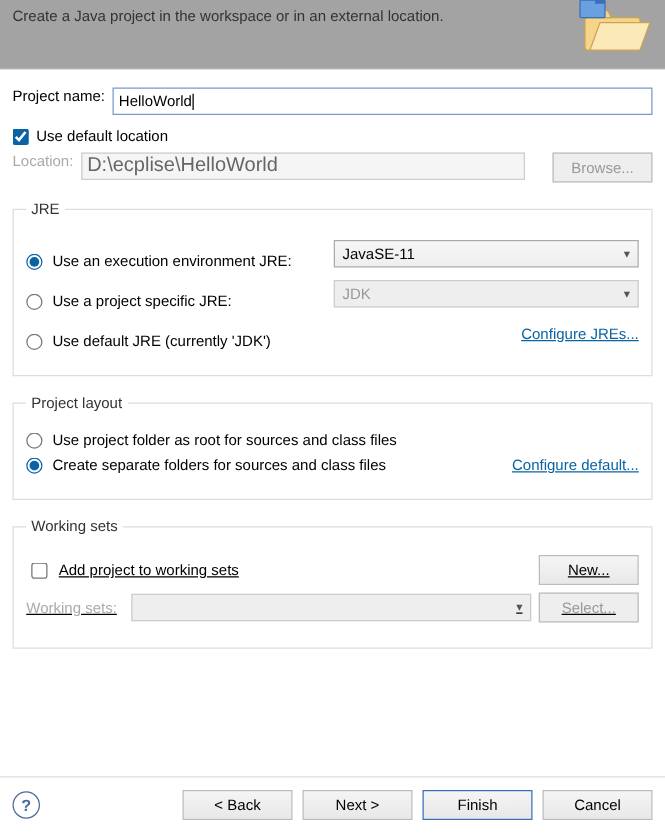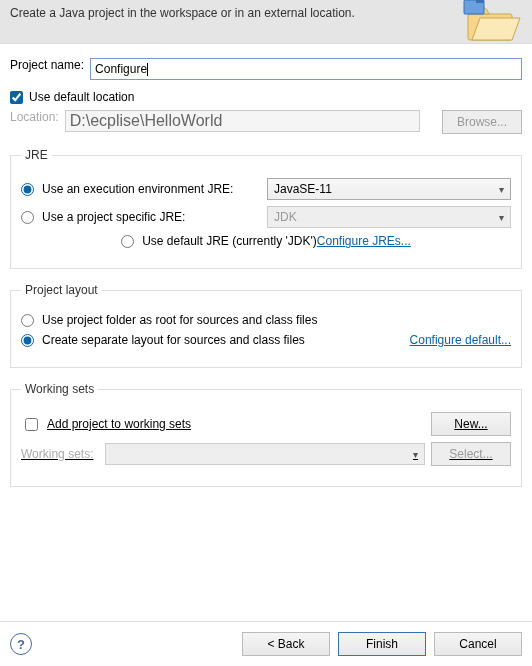--- a/index.html
+++ b/index.html
@@ -8,27 +8,27 @@
     font-family: "Segoe UI", Tahoma, sans-serif;
     font-size: 12px;
     background: #fff;
     color: #000;
     width: 532px;
     height: 666px;
     overflow: hidden;
     position: relative;
   }
   .header {
-    background: #e5e5e5;
+    background: #a3a3a3;
     padding: 4px 10px 12px 10px;
     border-bottom: 1px solid #ddd;
     display: flex;
     justify-content: space-between;
     align-items: flex-start;
-    height: 44px;
+    height: 56px;
   }
   .header-text { color: #333; padding-top: 2px; }
   .header-icon {
     width: 60px; height: 46px;
     margin-top: -4px;
   }
   .content {
     padding: 14px 10px 10px 10px;
   }
   .row { display: flex; align-items: flex-start; margin-bottom: 10px; }
@@ -78,21 +78,21 @@
     border: 1px solid #aaa;
     background: linear-gradient(#f7f7f7,#eee);
     display: flex;
     align-items: center;
     padding: 0 6px;
     justify-content: space-between;
   }
   .combo.disabled { color: #999; background:#eee; border-color:#ccc; }
   .chev { font-size: 10px; color: #555; }
   .jre-grid .radio-row { align-items: center; }
-  .jre-left { width: 246px; display:flex; align-items:center; }
+  .jre-left { width: 246px; display:flex; align-items:center;margin-top:12px; }
   .link {
     color: #0a64a4;
     text-decoration: underline;
     cursor: pointer;
     float: right;
   }
   .ws-row { display:flex; align-items:center; gap:6px; margin:6px 0;text-decoration:underline; }
   .ws-combo { flex:1; height:22px; border:1px solid #ccc; background:#eee; display:flex; align-items:center; padding:0 6px; justify-content:space-between; color:#999; }
   .footer {
     position: absolute;
@@ -134,21 +134,21 @@
       <rect x="14" y="-3" width="8" height="6" fill="#3b6fb6"></rect>
     </svg>
   </div>
 </div>
 
 <div class="content">
 
   <div class="row">
     <span class="lbl">Project name:</span>
     <div class="field" style="flex:1;border:1px solid #7a99c7;height:22px;display:flex;align-items:center;padding:0 4px;">
-      <span>Configure</span>
+      <span>HelloWorld</span>
         <span class="cursor"></span>
     </div>
   </div>
 
   <div class="checkbox-row">
     <input type="checkbox" checked="" style="">
     <span>Use default location</span>
   </div>
 
   <div class="row">
@@ -175,41 +175,41 @@
       <div class="jre-left">
         <input type="radio" name="jre" style="">
         <span class="radio-label">Use a project specific JRE:</span>
       </div>
       <div class="combo disabled">
         <span>JDK</span>
         <span class="chev">▾</span>
       </div>
     </div>
 
-    <div class="radio-row" style="justify-content:center;">
+    <div class="radio-row" style="justify-content:space-between;">
       <div class="jre-left" style="width:auto;">
         <input type="radio" name="jre" style="">
         <span class="radio-label">Use default JRE (currently 'JDK')</span>
       </div>
       <span class="link">Configure JREs...</span>
     </div>
   </fieldset>
 
   <fieldset>
     <legend>Project layout</legend>
 
     <div class="radio-row">
       <input type="radio" name="layout" style="">
       <span class="radio-label">Use project folder as root for sources and class files</span>
     </div>
 
     <div class="radio-row" style="justify-content:space-between;">
       <div style="display:flex;align-items:center;">
         <input type="radio" name="layout" checked="" style="">
-        <span class="radio-label">Create separate layout for sources and class files</span>
+        <span class="radio-label">Create separate folders for sources and class files</span>
       </div>
       <span class="link">Configure default...</span>
     </div>
   </fieldset>
 
   <fieldset>
     <legend>Working sets</legend>
 
     <div class="ws-row">
       <input type="checkbox" style="">
@@ -225,15 +225,16 @@
       </div>
       <button class="btn disabled">Select...</button>
     </div>
   </fieldset>
 
 </div>
 
 <div class="footer">
   <div class="help">?</div>
   <button class="btn">&lt; Back</button>
+  <button class="btn">Next &gt;</button>
   <button class="btn primary">Finish</button>
   <button class="btn">Cancel</button>
 </div>
 
 </body></html>

